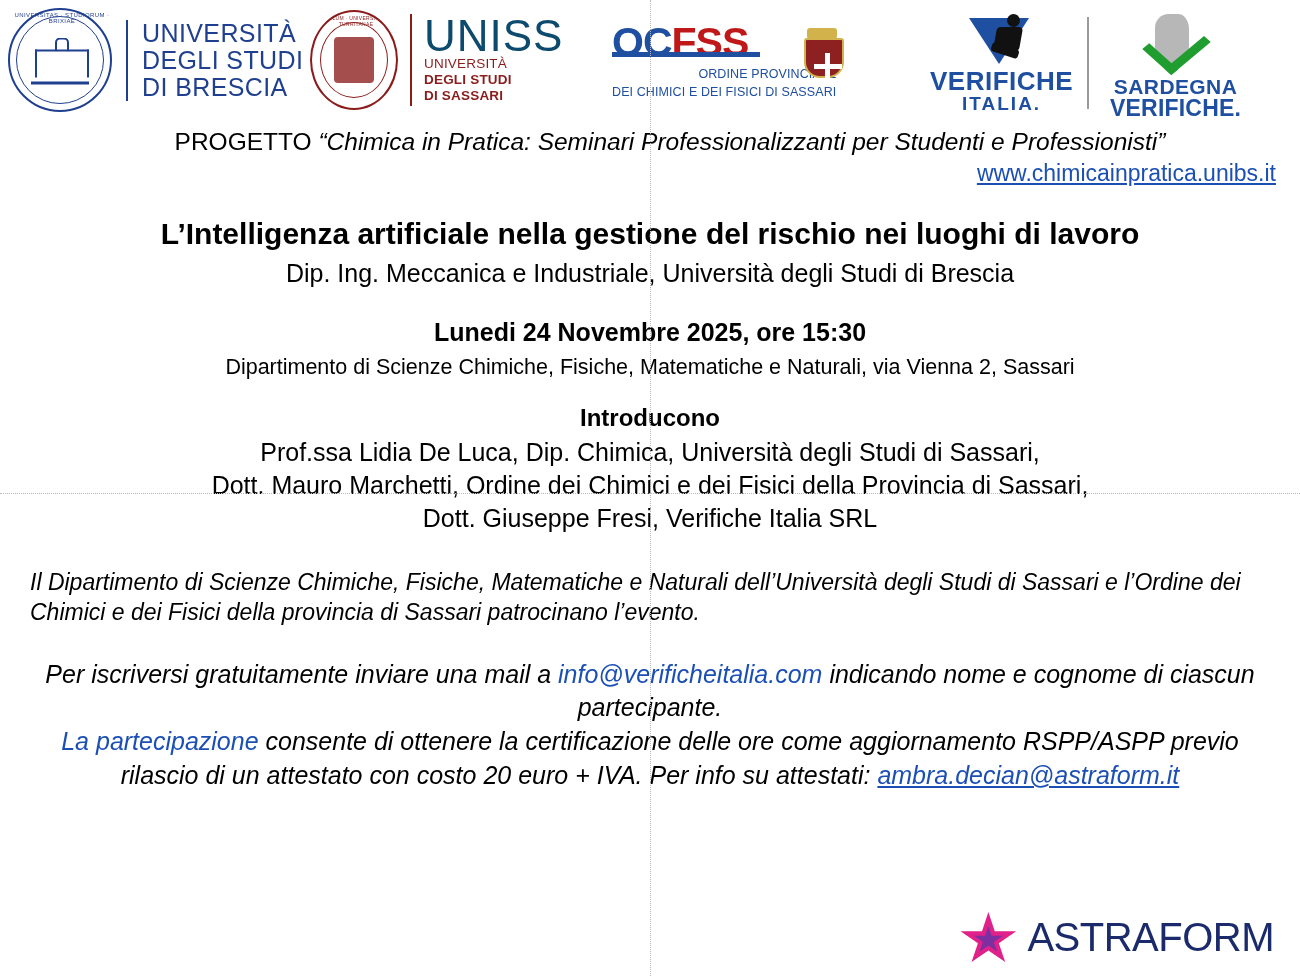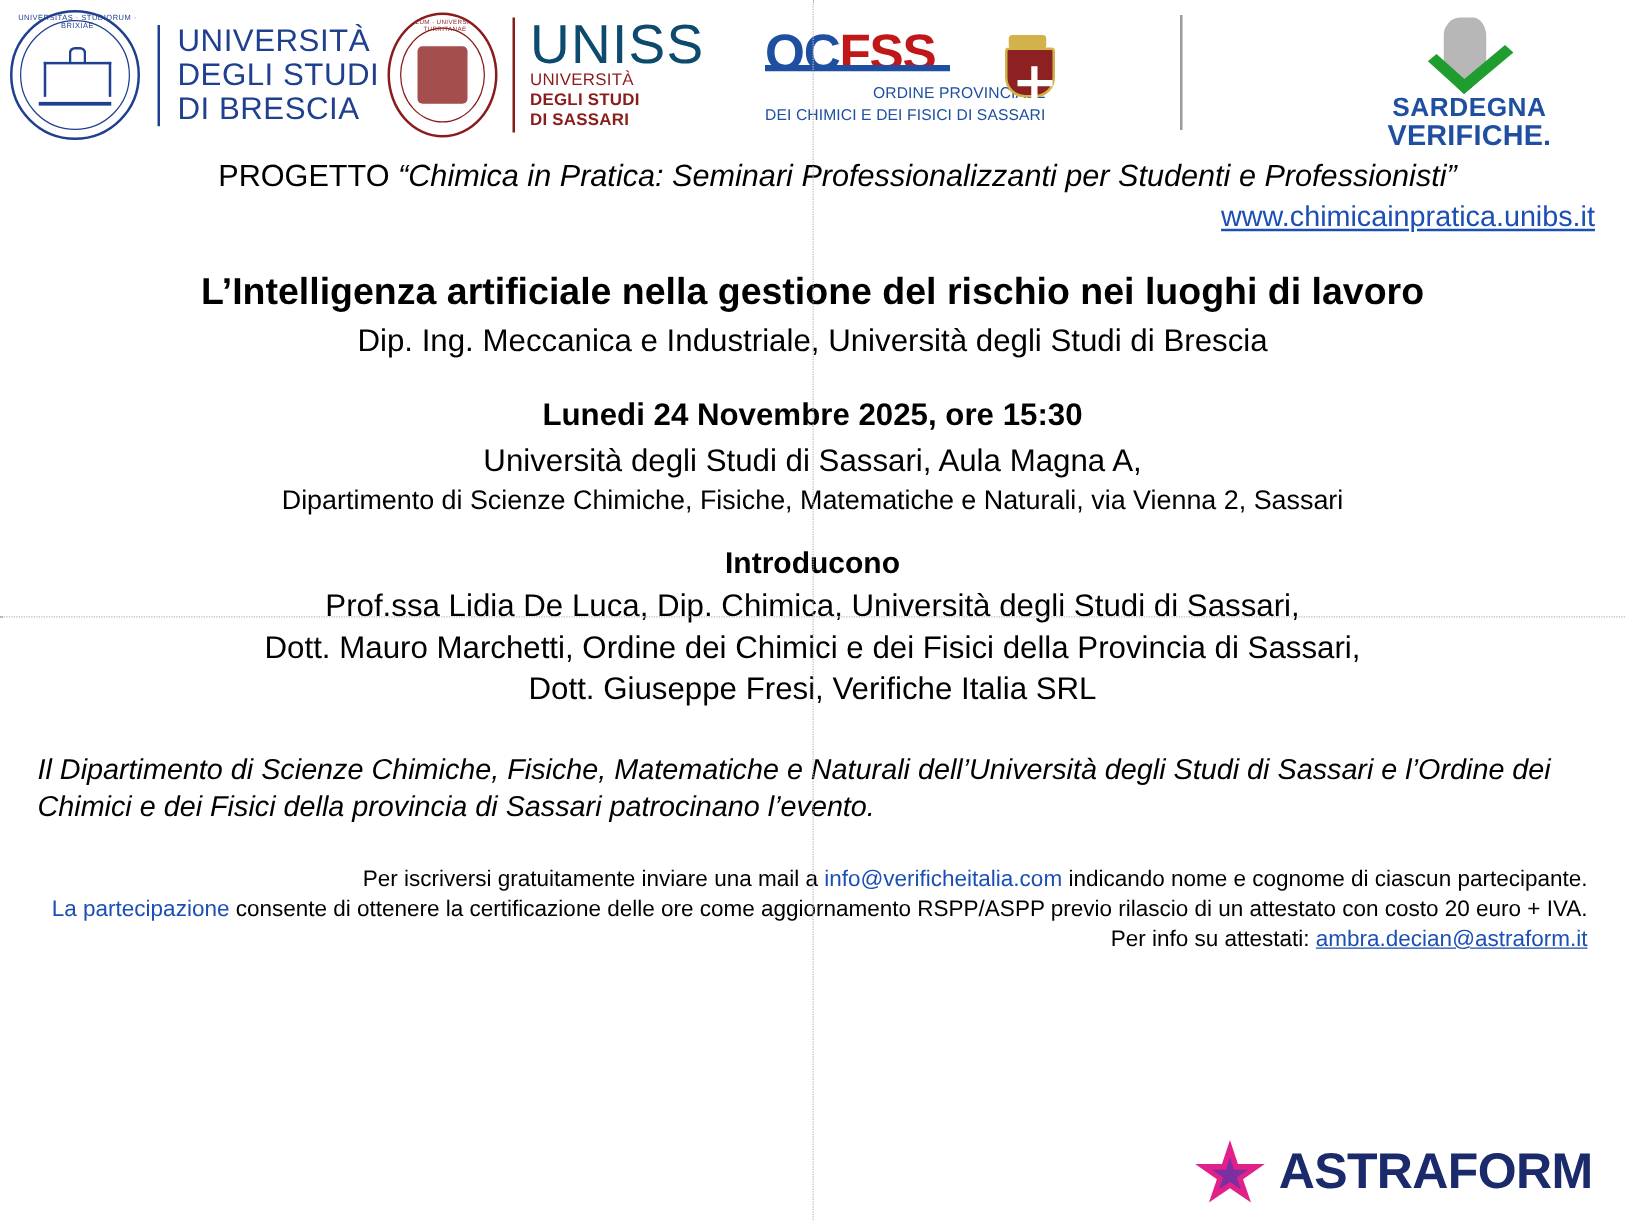--- a/index.html
+++ b/index.html
@@ -395,23 +395,24 @@
   .patronage {
     margin: 34px 30px 0 30px;
     font-size: 23px;
     font-style: italic;
     line-height: 1.32;
     text-align: left;
   }
 
   .signup {
     margin: 30px 30px 0 30px;
-    font-size: 18px;
+    font-size: 25px;
     line-height: 1.35;
-    text-align: right;
+    text-align: center;
+    font-style: italic;
   }
   .signup .mail-plain { color: #1b4fb5; }
   .signup .blue { color: #1b4fb5; }
   .signup a.mail-link {
     color: #1b4fb5;
     text-decoration: underline;
   }
 
   
   .astraform {
@@ -437,21 +438,21 @@
   }
   .star-inner {
     position: absolute;
     left: 14px; top: 20px;
     width: 30px; height: 28px;
     background: #7b2fa0;
     clip-path: polygon(50% 0%, 61% 35%, 98% 35%, 68% 57%, 79% 91%, 50% 70%, 21% 91%, 32% 57%, 2% 35%, 39% 35%);
   }
   .astraform-word {
     font-size: 40px;
-    font-weight: bold;
+    font-weight: normal;
     color: #1b2a6b;
     letter-spacing: -0.5px;
   }
 </style>
 </head>
 <body>
 
 <div class="guide-v"></div>
 <div class="guide-h"></div>
 
@@ -501,20 +502,32 @@
     <div class="crest">
       <div class="crest-crown"></div>
       <div class="crest-body">
         <div class="crest-cross-h"></div>
         <div class="crest-cross-v"></div>
       </div>
     </div>
   </div>
 
   <div class="logo logo-verifiche">
+    <div>
+      <div class="vi-runner">
+        <div class="vi-v"></div>
+        <div class="vi-man-head"></div>
+        <div class="vi-man-body"></div>
+        <div class="vi-man-leg"></div>
+      </div>
+      <div class="vi-text">
+        <div class="l1">VERIFICHE</div>
+        <div class="l2">ITALIA.</div>
+      </div>
+    </div>
     <div class="vi-sep"></div>
   </div>
 
   <div class="logo logo-sardegna">
     <div>
       <div class="sv-island">
         <div class="sv-shape"></div>
         <div class="sv-check"></div>
       </div>
       <div class="sv-text">
@@ -535,21 +548,20 @@
   <div class="website">
     <span>www.chimicainpratica.unibs.it</span>
   </div>
 
   <div class="line title">L’Intelligenza artificiale nella gestione del rischio nei luoghi di lavoro</div>
 
 
   <div class="line affil">Dip. Ing. Meccanica e Industriale, Università degli Studi di Brescia</div>
 
   <div class="line datetime">Lunedi 24 Novembre 2025, ore 15:30</div>
-  <div class="line venue1">Università degli Studi di Sassari, Aula Magna A,</div>
   <div class="line venue2">Dipartimento di Scienze Chimiche, Fisiche, Matematiche e Naturali, via Vienna 2, Sassari</div>
 
   <div class="line intro-head">Introducono</div>
   <div class="line intro-line">Prof.ssa Lidia De Luca, Dip. Chimica, Università degli Studi di Sassari,</div>
   <div class="line intro-line">Dott. Mauro Marchetti, Ordine dei Chimici e dei Fisici della Provincia di Sassari,</div>
   <div class="line intro-line">Dott. Giuseppe Fresi, Verifiche Italia SRL</div>
 
   <div class="patronage">Il Dipartimento di Scienze Chimiche, Fisiche, Matematiche e Naturali dell’Università degli Studi di Sassari e l’Ordine dei Chimici e dei Fisici della provincia di Sassari patrocinano l’evento.</div>
 
   <div class="signup">

